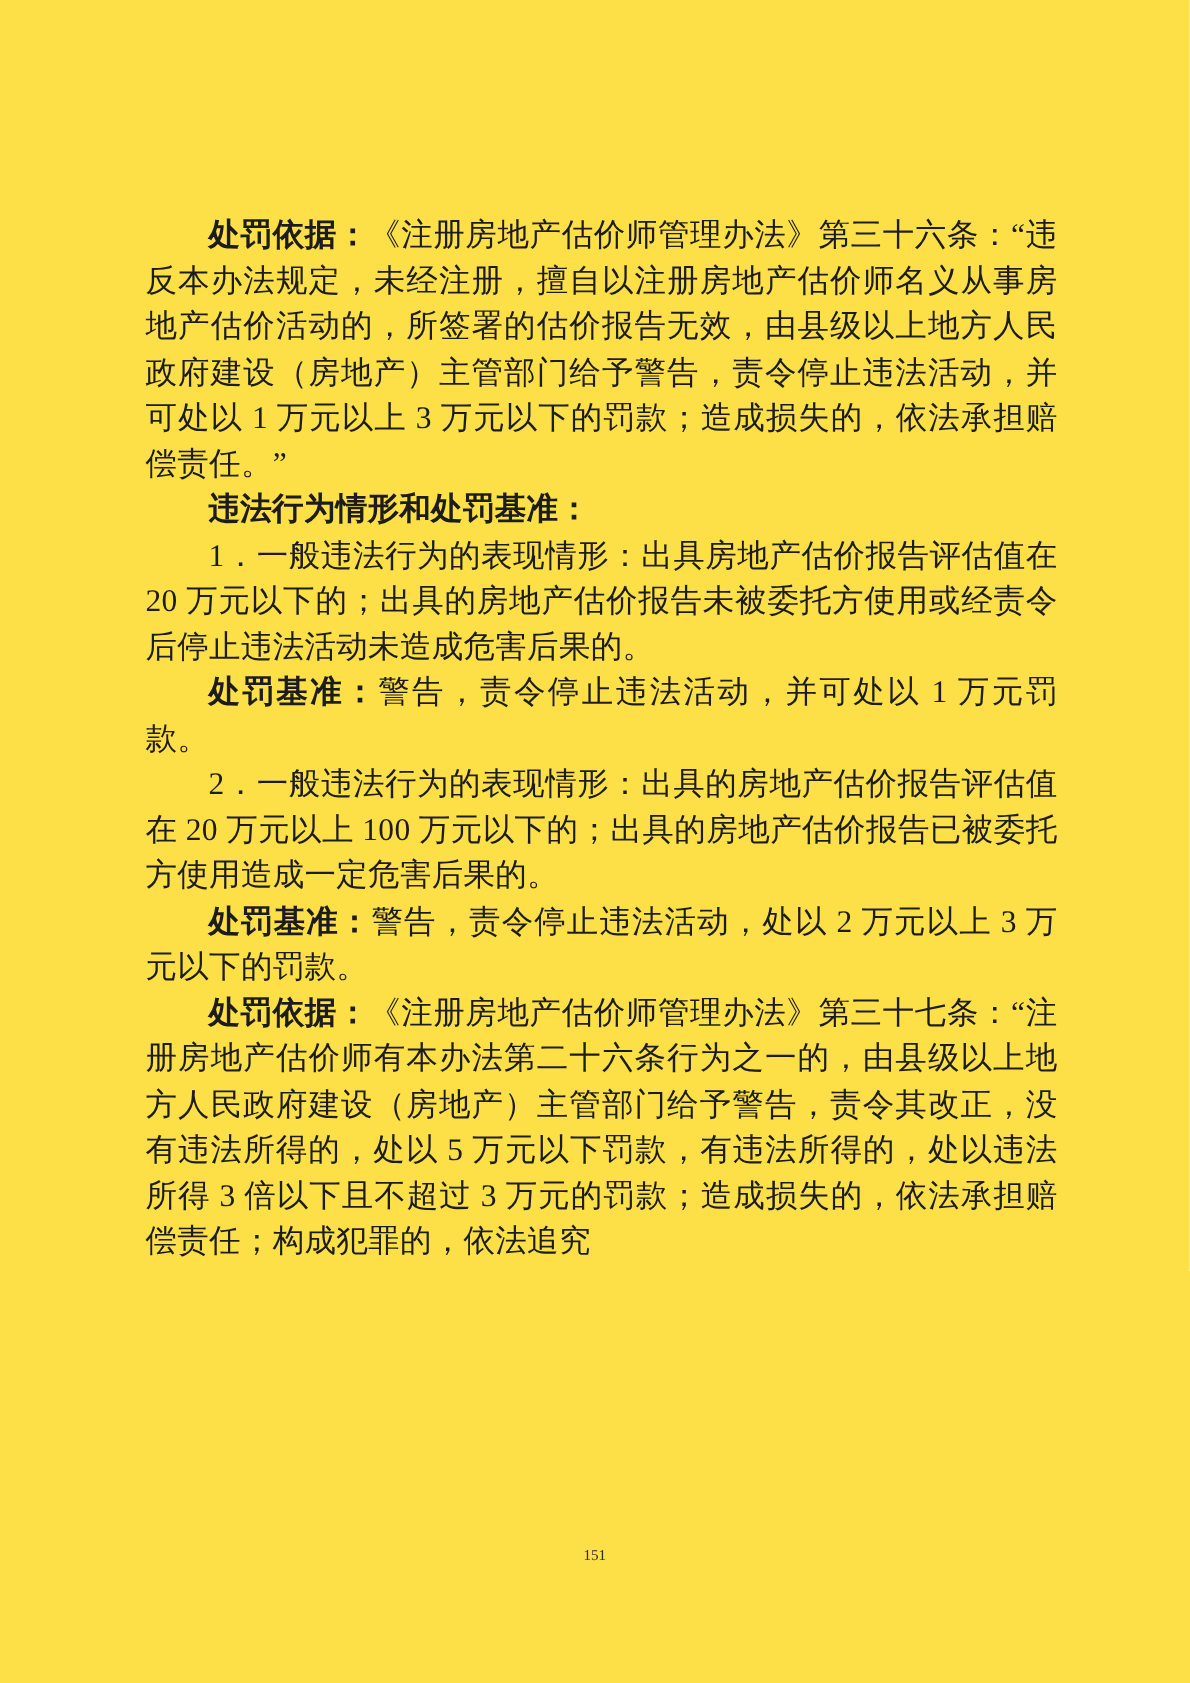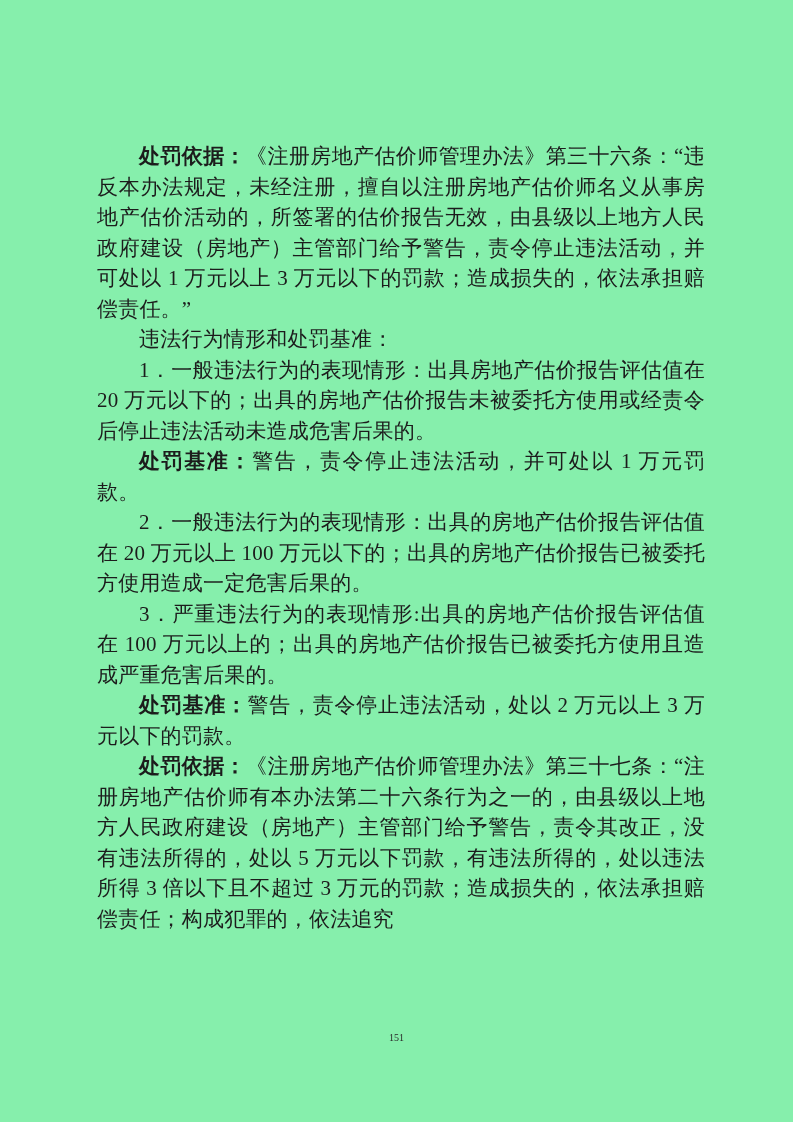--- a/index.html
+++ b/index.html
@@ -5,21 +5,21 @@
   html, body {
     margin: 0;
     padding: 0;
     background: #f2f2f2;
   }
   .page {
     position: relative;
     width: 793px;
     height: 1122px;
     margin: 0 auto;
-    background: #86efac;
+    background: #fde047;
     overflow: hidden;
     font-family: "Liberation Serif", "DejaVu Serif", serif;
     color: #1c1c1c;
   }
   .content {
     position: absolute;
     left: 97px;
     top: 141px;
     width: 608px;
     font-size: 21px;
@@ -28,21 +28,21 @@
     letter-spacing: 0.2px;
   }
   .para {
     margin: 0;
     text-indent: 2em;
   }
   .para .b {
     font-weight: bold;
   }
   .para.bold {
-    font-weight: normal;
+    font-weight: bold;
   }
   .footer {
     position: absolute;
     left: 0;
     top: 1032px;
     width: 100%;
     text-align: center;
     font-size: 10px;
     color: #2a2a2a;
   }
@@ -57,21 +57,20 @@
 
     <p class="para bold"><span>违法行为情形和处罚基准：</span></p>
 
     <p class="para"><span>1．一般违法行为的表现情形：出具房地产估价报告评估值在 20 万元以下的；出具的房地产估价报告未被委托方使用或经责令后停止违法活动未造成危害后果的。</span></p>
 
     <p class="para"><span class="b">处罚基准：</span><span>警告，责令停止违法活动，并可处以 1 万元罚款。</span></p>
 
     <p class="para"><span>2．一般违法行为的表现情形：出具的房地产估价报告评估值在 20 万元以上 100 万元以下的；出具的房地产估价报告已被委托方使用造成一定危害后果的。</span></p>
 
 
-    <p class="para"><span>3．严重违法行为的表现情形:出具的房地产估价报告评估值在 100 万元以上的；出具的房地产估价报告已被委托方使用且造成严重危害后果的。</span></p>
 
     <p class="para"><span class="b">处罚基准：</span><span>警告，责令停止违法活动，处以 2 万元以上 3 万元以下的罚款。</span></p>
 
 
     <p class="para"><span class="b">处罚依据：</span><span>《注册房地产估价师管理办法》第三十七条：“注册房地产估价师有本办法第二十六条行为之一的，由县级以上地方人民政府建设（房地产）主管部门给予警告，责令其改正，没有违法所得的，处以 5 万元以下罚款，有违法所得的，处以违法所得 3 倍以下且不超过 3 万元的罚款；造成损失的，依法承担赔偿责任；构成犯罪的，依法追究</span></p>
 
   </div>
 
   <div class="footer">151</div>
 </div>

